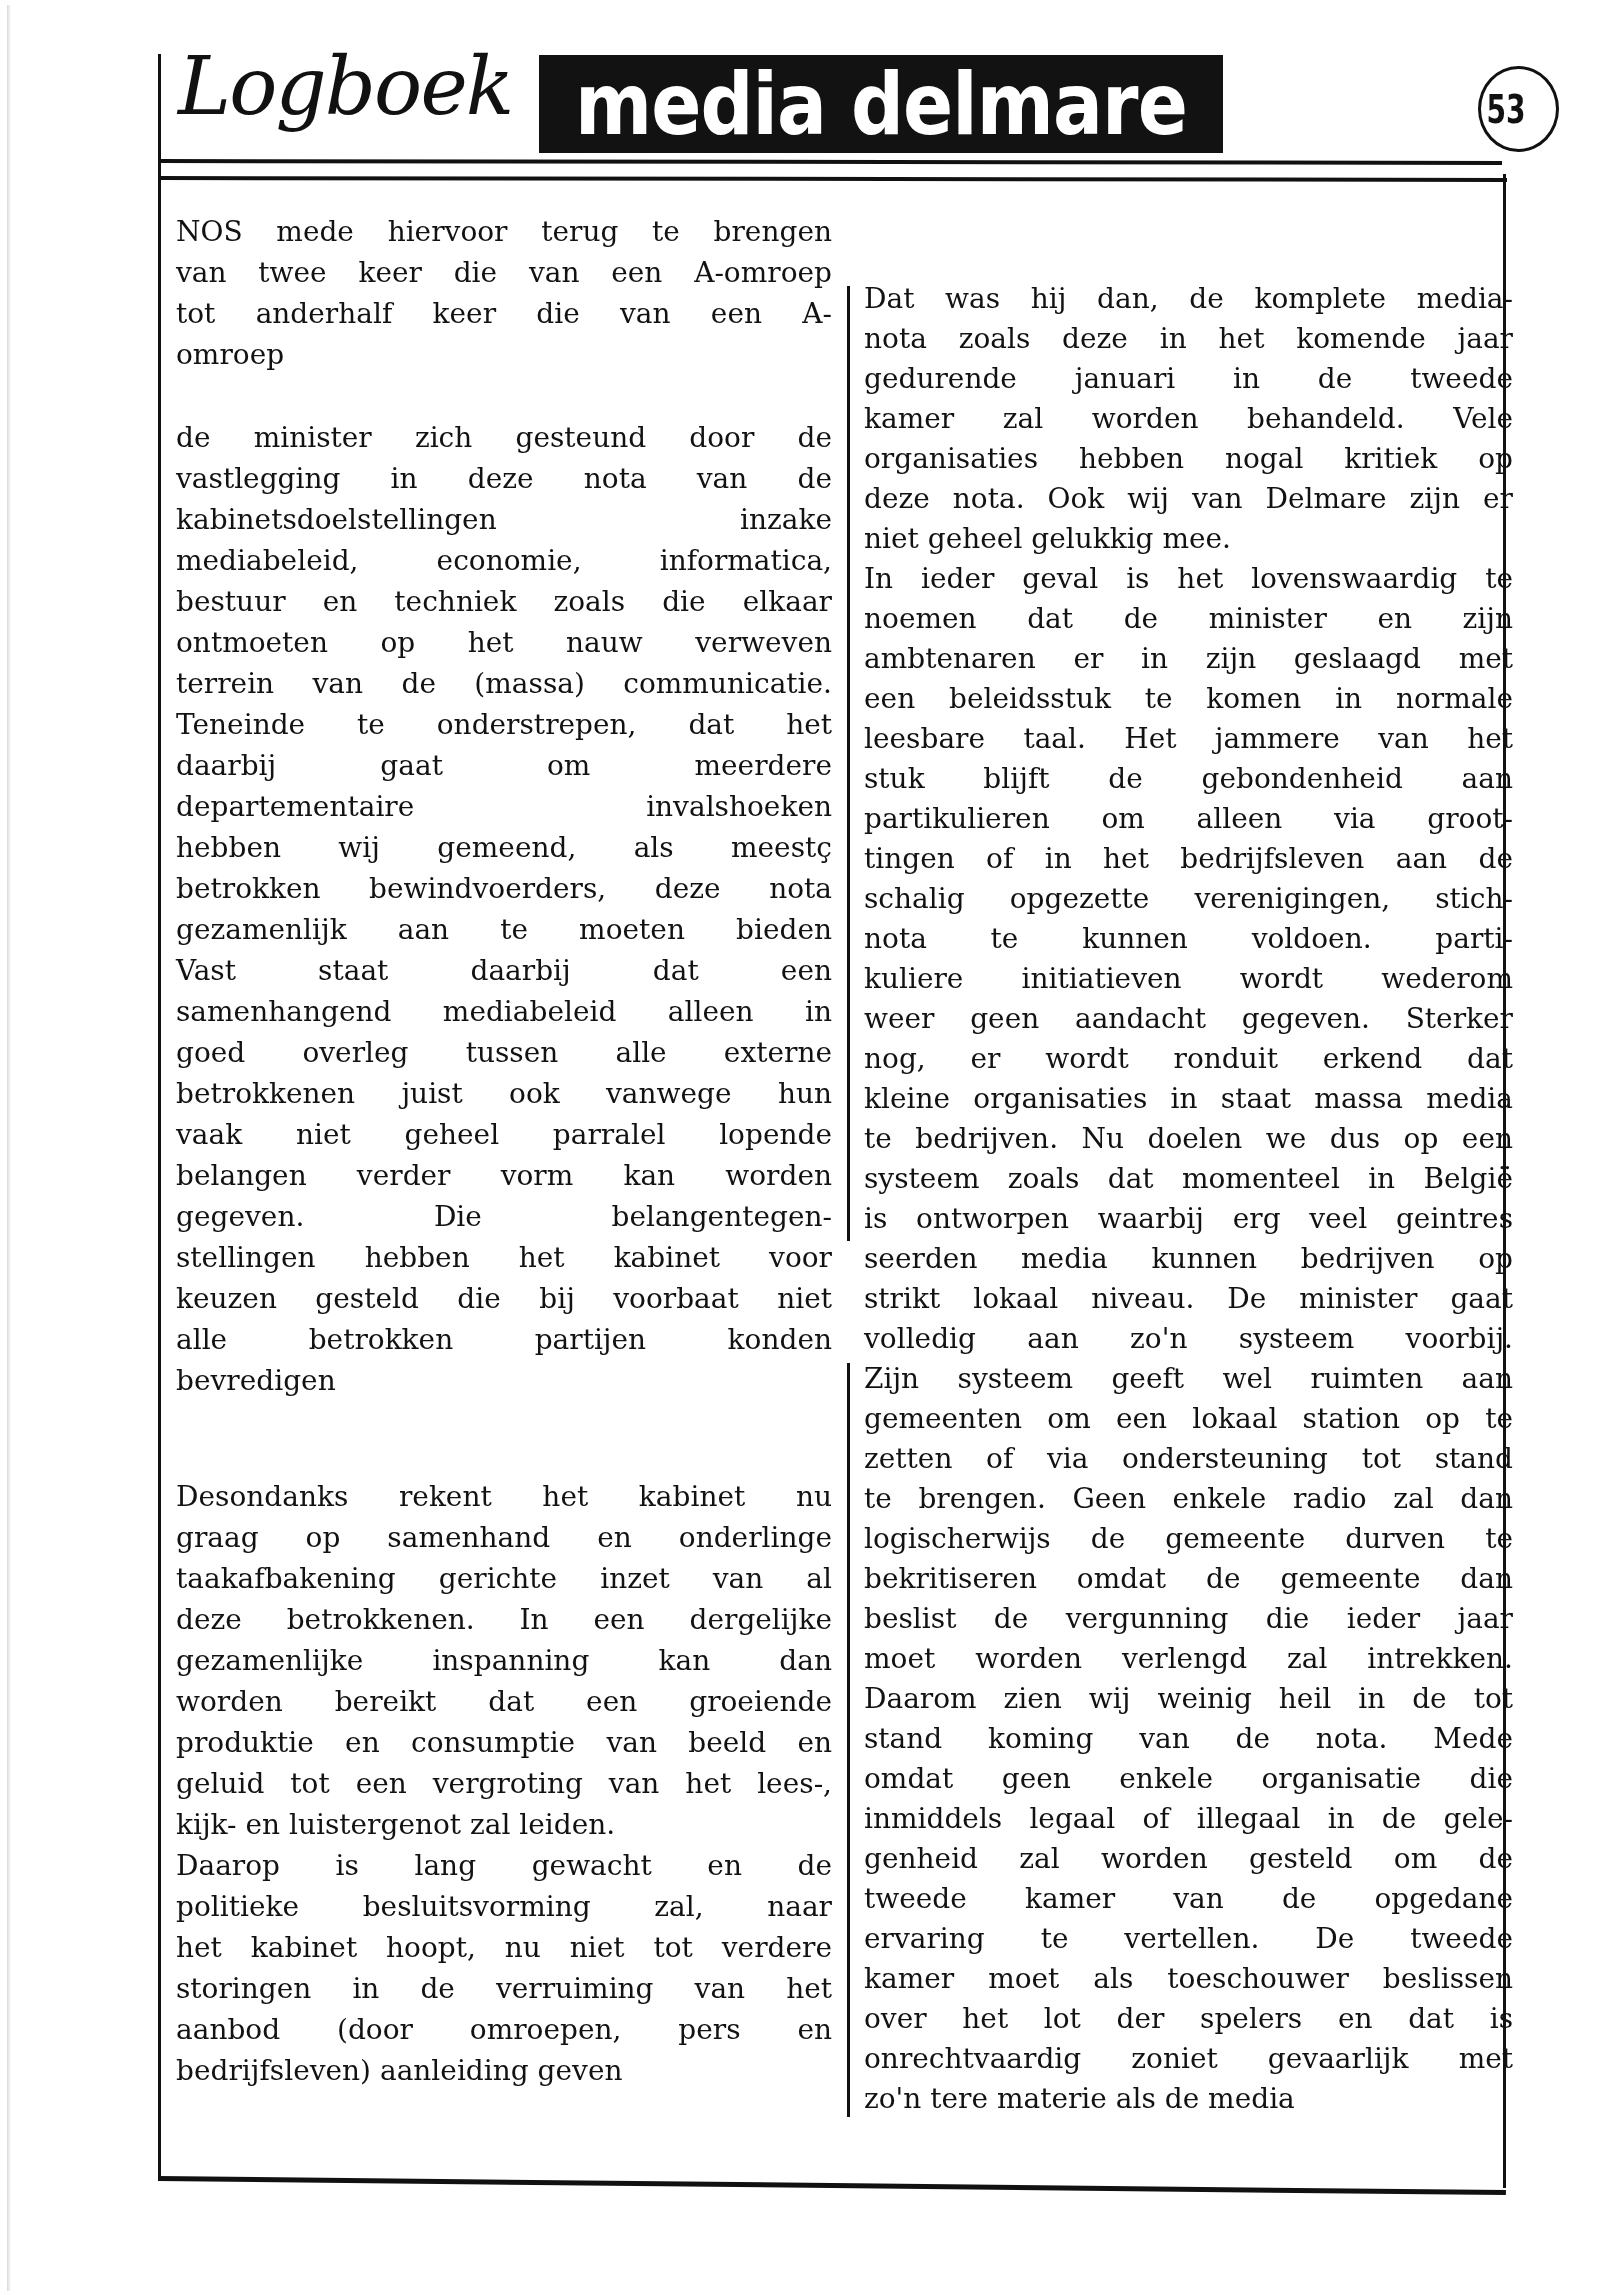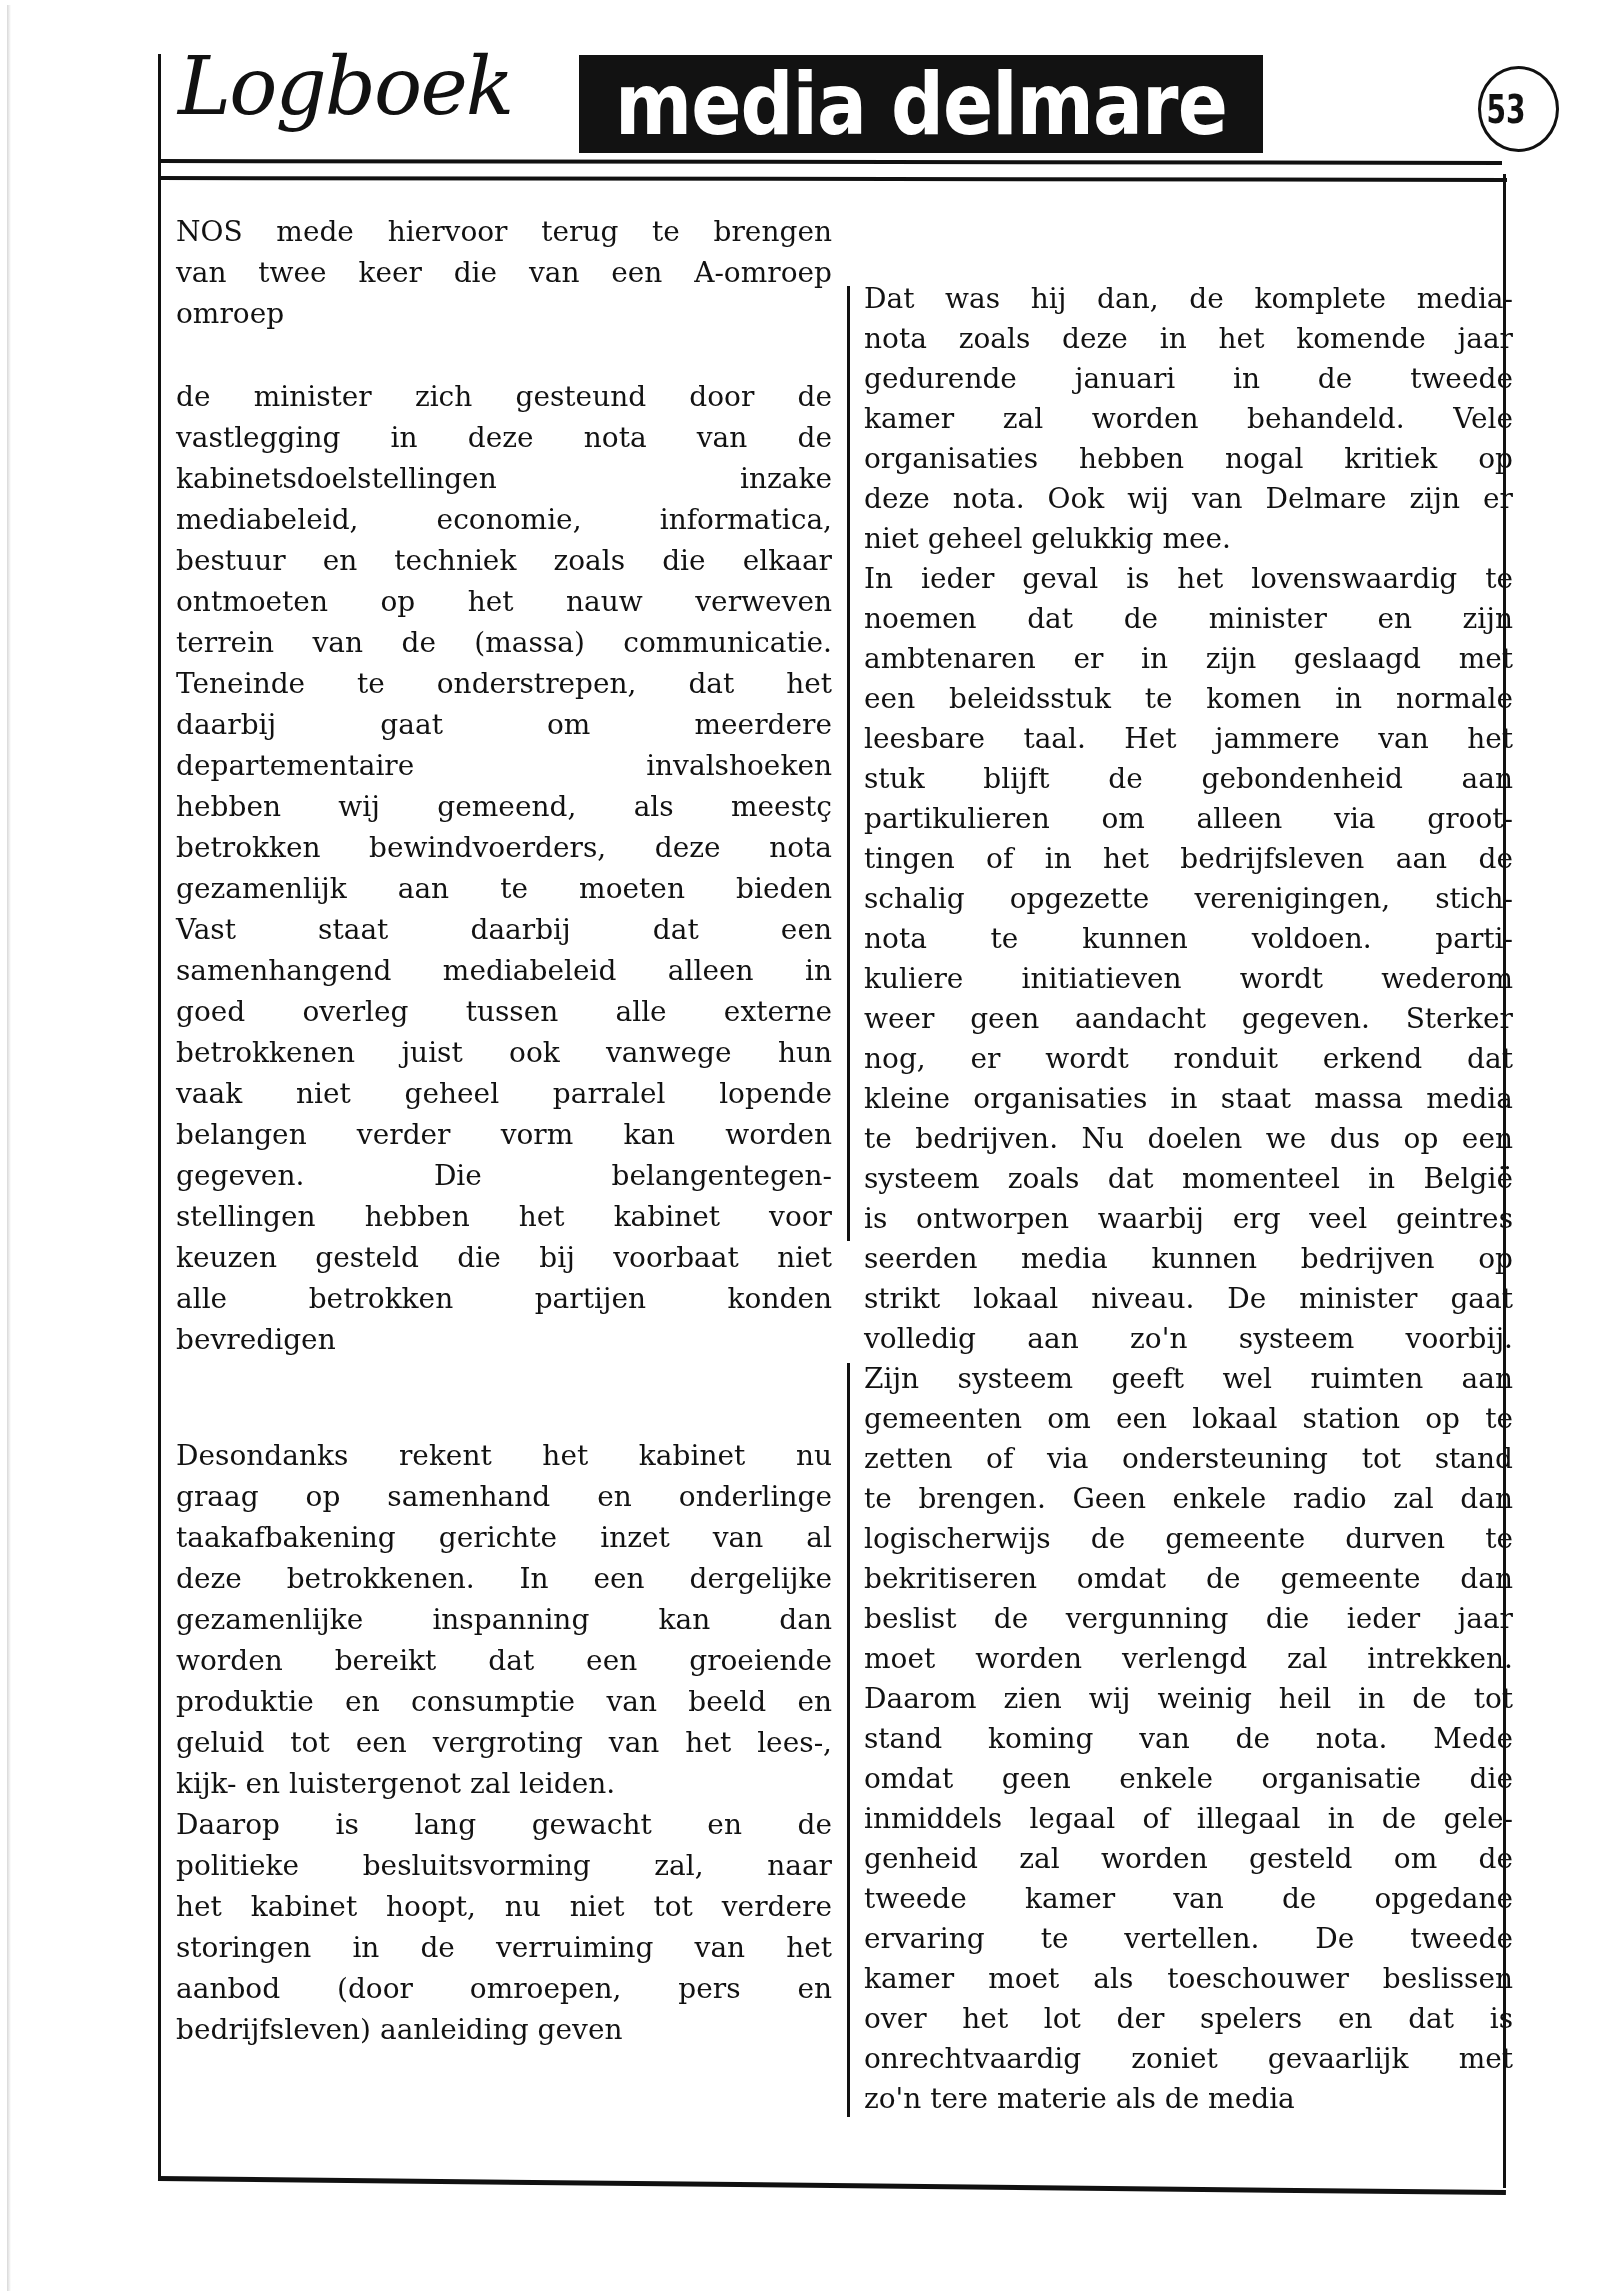--- a/index.html
+++ b/index.html
@@ -38,21 +38,21 @@
 
   .logo-script {
     position: absolute; left: 178px; top: 36px;
     font-family: "DejaVu Serif", serif; font-style: italic;
     font-size: 80px; font-weight: normal; letter-spacing: -1.9px;
     color: #111; line-height: 1; margin-top: 11px;
   }
   .logo-block {
     position: absolute; left: 539px; top: 55px; width: 684px; height: 98px;
     background: #121212;
-    display: flex; align-items: center; justify-content: center; margin-left: 40px;
+    display: flex; align-items: center; justify-content: center;
   }
   .logo-block span {
     font-family: "DejaVu Sans", sans-serif; font-weight: bold;
     font-size: 74px; color: #ffffff; letter-spacing: -0.9px; line-height: 1;
     transform: scaleY(1.15);
     display: inline-block;
   }
   .page-badge {
     position: absolute; left: 1478px; top: 66px; width: 75px; height: 80px;
     border: 3.3px solid #111; border-radius: 50%;
@@ -103,20 +103,21 @@
 <div class="rule r1"></div>
 <div class="rule r2"></div>
 <div class="frame-right"></div>
 <div class="frame-bottom"></div>
 <div class="col-divider d1"></div>
 <div class="col-divider d2"></div>
 
 <div class="column left" id="left-col">
     <span class="line">NOS mede hiervoor terug te brengen</span>
     <span class="line">van twee keer die van een A-omroep</span>
+    <span class="line">tot anderhalf keer die van een A-</span>
     <span class="line last">omroep</span>
     <span class="gap"></span>
     <span class="line">de minister zich gesteund door de</span>
     <span class="line">vastlegging in deze nota van de</span>
     <span class="line">kabinetsdoelstellingen inzake</span>
     <span class="line">mediabeleid, economie, informatica,</span>
     <span class="line">bestuur en techniek zoals die elkaar</span>
     <span class="line">ontmoeten op het nauw verweven</span>
     <span class="line">terrein van de (massa) communicatie.</span>
     <span class="line">Teneinde te onderstrepen, dat het</span>

